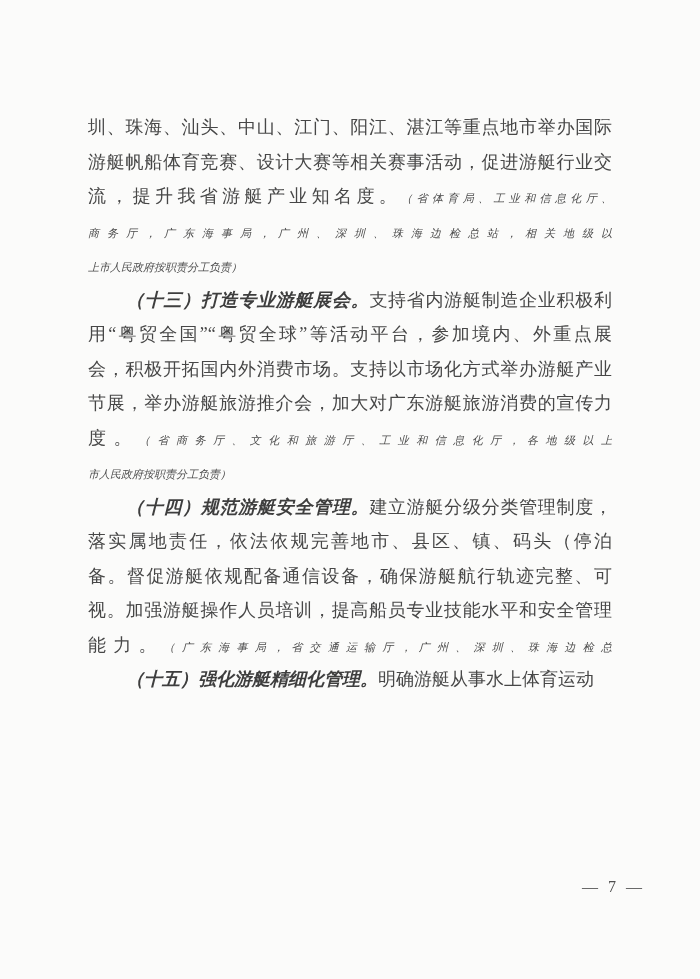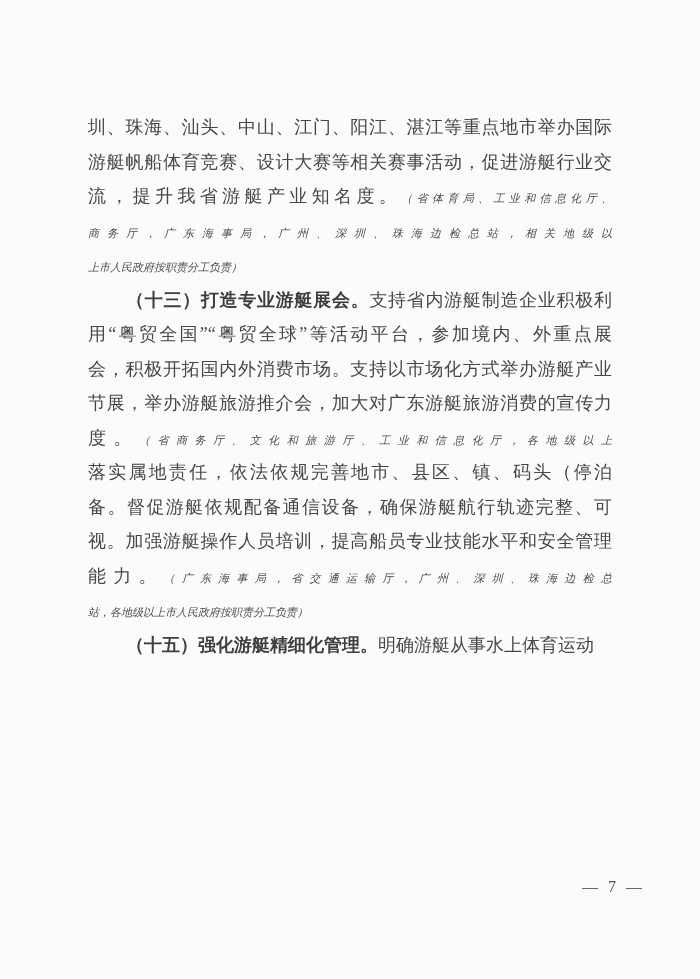--- a/index.html
+++ b/index.html
@@ -51,20 +51,21 @@
     font-size:20px;
     color:var(--heading);
     letter-spacing:1px;
   }
   .run-body{
     font-family:"Liberation Serif", serif;
   }
   .run-em{
     font-family:"Liberation Serif", serif;
     font-weight:bold;
+    font-style:italic;
     color:#3e3e3e;
     margin-top:12px;
   }
   .run-agency{
     font-family:"Liberation Serif", serif;
     font-style:italic;
     font-size:11px;
     color:var(--agency);
   }
   .page-number{
@@ -86,21 +87,22 @@
       <div class="line justify"><span class="run-body">圳、珠海、汕头、中山、江门、阳江、湛江等重点地市举办国际</span></div>
       <div class="line justify"><span class="run-body">游艇帆船体育竞赛、设计大赛等相关赛事活动，促进游艇行业交</span></div>
       <div class="line justify"><span class="run-body">流，提升我省游艇产业知名度。</span><span class="run-agency">（省体育局、工业和信息化厅、</span></div>
       <div class="line justify"><span class="run-agency">商务厅，广东海事局，广州、深圳、珠海边检总站，相关地级以</span></div>
       <div class="line"><span class="run-agency">上市人民政府按职责分工负责）</span></div>
       <div class="line justify indent"><span class="run-em">（十三）打造专业游艇展会。</span><span class="run-body">支持省内游艇制造企业积极利</span></div>
       <div class="line justify"><span class="run-body">用“粤贸全国”“粤贸全球”等活动平台，参加境内、外重点展</span></div>
       <div class="line justify"><span class="run-body">会，积极开拓国内外消费市场。支持以市场化方式举办游艇产业</span></div>
       <div class="line justify"><span class="run-body">节展，举办游艇旅游推介会，加大对广东游艇旅游消费的宣传力</span></div>
       <div class="line justify"><span class="run-body">度。</span><span class="run-agency">（省商务厅、文化和旅游厅、工业和信息化厅，各地级以上</span></div>
+      <div class="line"><span class="run-agency">市人民政府按职责分工负责）</span></div>
+      <div class="line justify indent"><span class="run-em">（十四）规范游艇安全管理。</span><span class="run-body">建立游艇分级分类管理制度，</span></div>
       <div class="line justify"><span class="run-body">落实属地责任，依法依规完善地市、县区、镇、码头（停泊</span></div>
       <div class="line justify"><span class="run-body">备。督促游艇依规配备通信设备，确保游艇航行轨迹完整、可</span></div>
       <div class="line justify"><span class="run-body">视。加强游艇操作人员培训，提高船员专业技能水平和安全管理</span></div>
       <div class="line justify"><span class="run-body">能力。</span><span class="run-agency">（广东海事局，省交通运输厅，广州、深圳、珠海边检总</span></div>
-      <div class="line"><span class="run-agency">站，各地级以上市人民政府按职责分工负责）</span></div>
       <div class="line indent"><span class="run-em">（十五）强化游艇精细化管理。</span><span class="run-body">明确游艇从事水上体育运动</span></div>
     </div>
   <div class="page-number">— 7 —</div>
 </div>
 
 </body></html>

